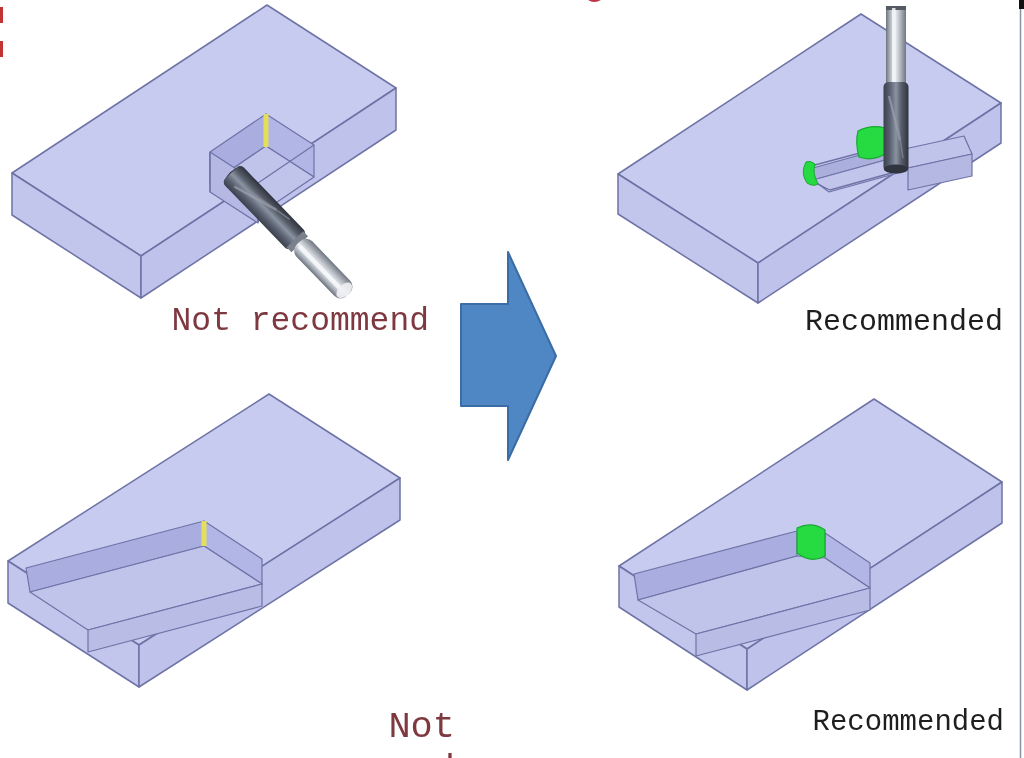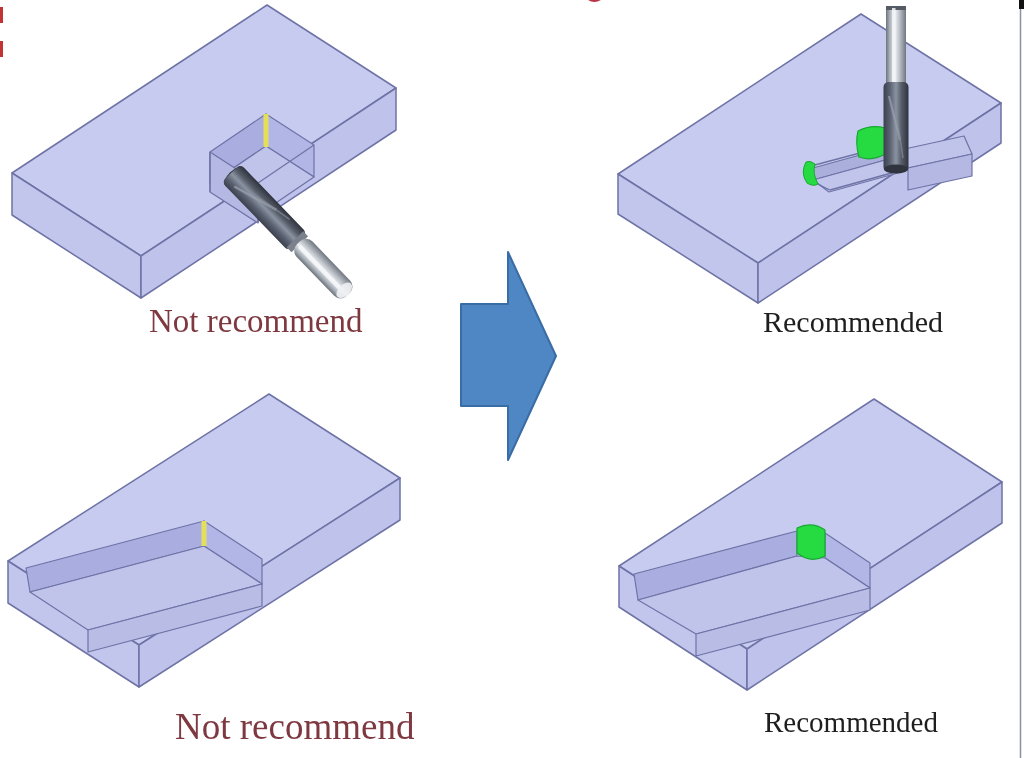--- a/index.html
+++ b/index.html
@@ -2,22 +2,22 @@
 <html><head>
 <meta charset="utf-8">
 <style>
   html,body{margin:0;padding:0;background:#e9e9e9;}
   .canvas{
     position:relative;width:1024px;height:758px;background:#ffffff;
     overflow:hidden;font-family:"Liberation Sans", sans-serif;
   }
   .canvas svg{position:absolute;left:0;top:0;}
   .label{
-    position:absolute;text-align:left;line-height:1.15;
-    font-family:Liberation Serif, serif;letter-spacing:0px;
+    position:absolute;text-align:right;line-height:1.15;
+    font-family:Liberation Mono, monospace;letter-spacing:0px;
   }
   .label.maroon{font-weight:400;}
   .label.dark{font-weight:400;}
   #lbl-tl{left:149px;top:303px;width:280px;font-size:33px;}
   #lbl-tr{left:763px;top:305px;width:240px;font-size:30px;}
   #lbl-bl{left:175px;top:706px;width:280px;font-size:37px;}
   #lbl-br{left:764px;top:706px;width:240px;font-size:29px;}
 </style>
 </head>
 <body>

